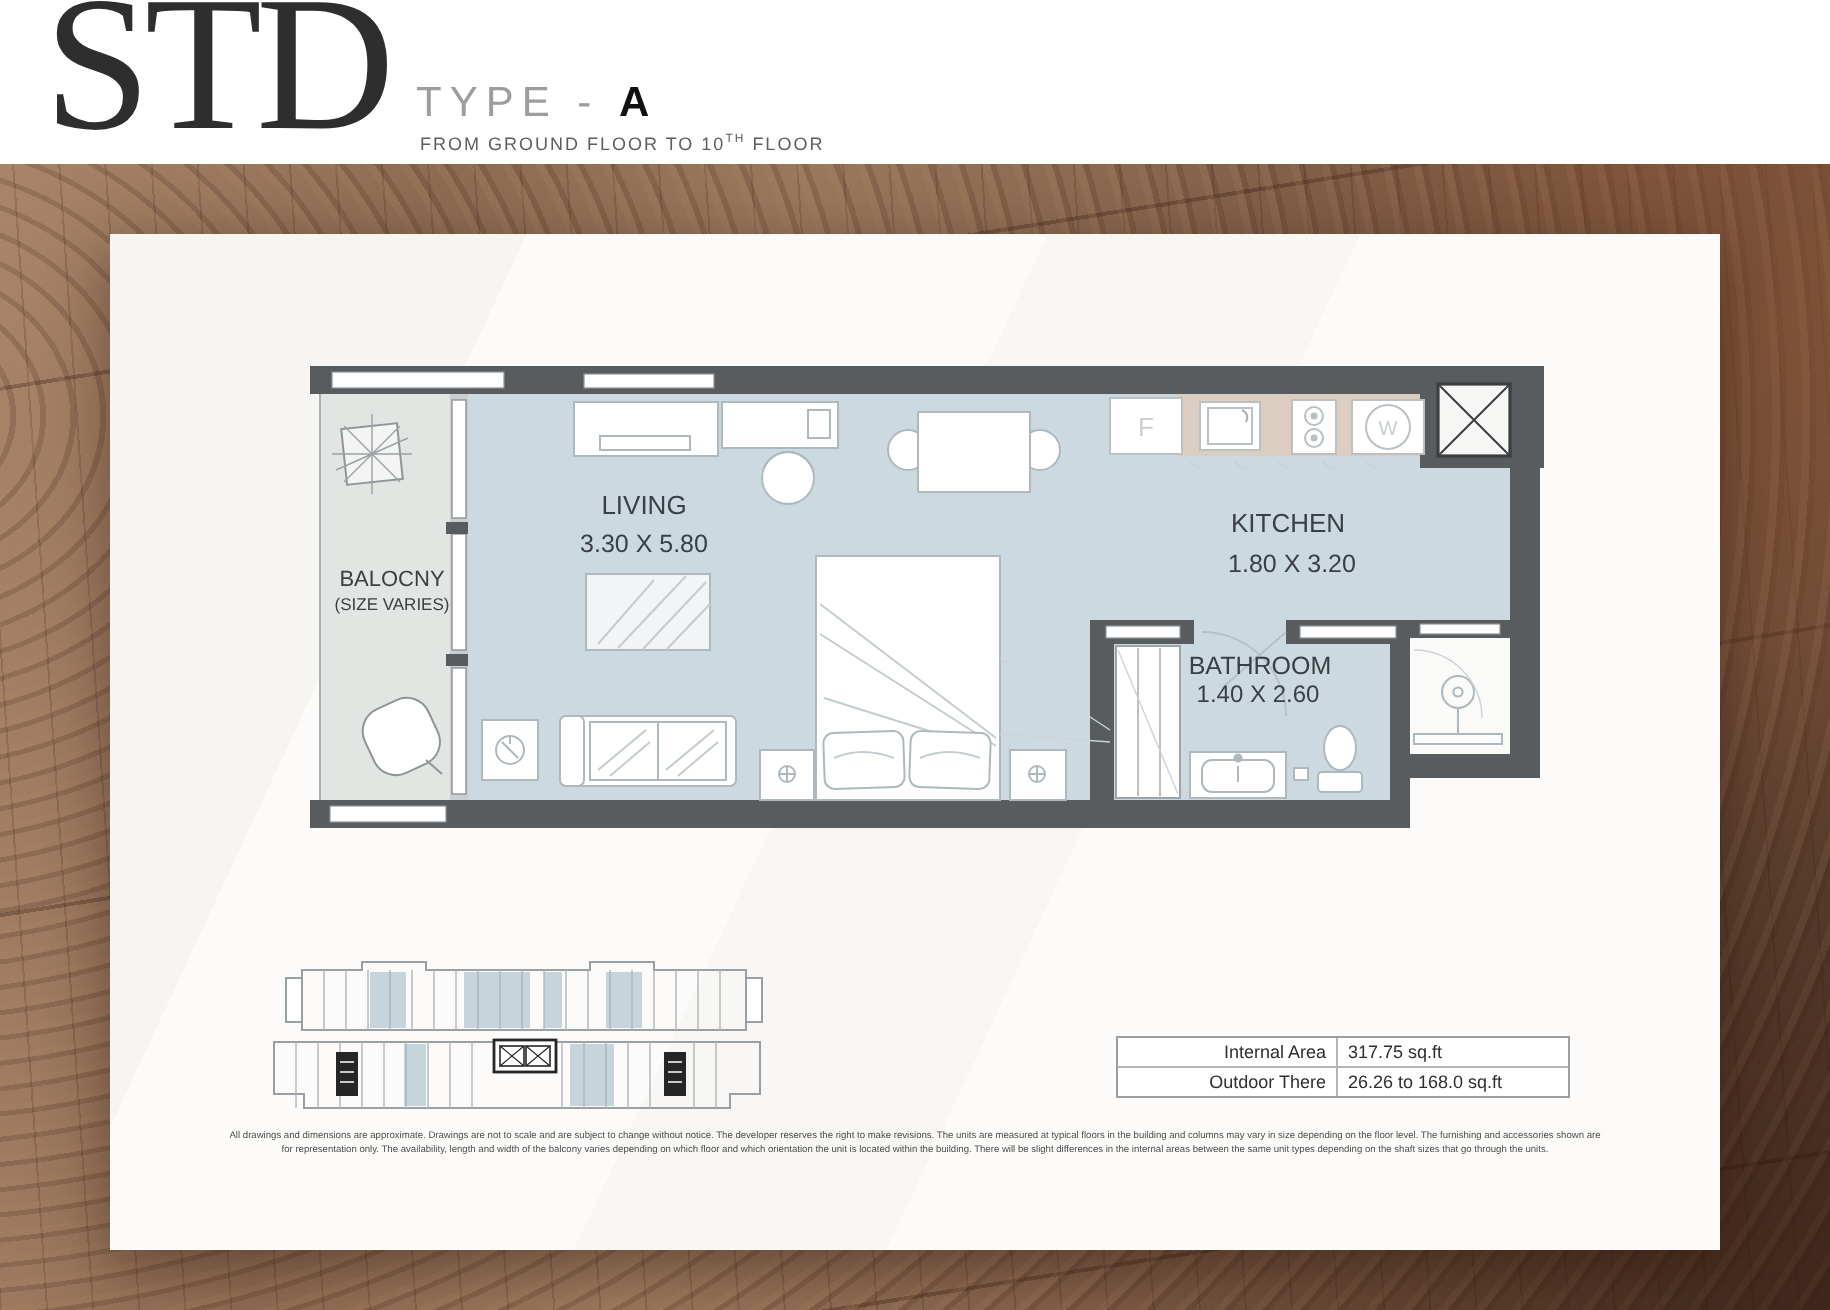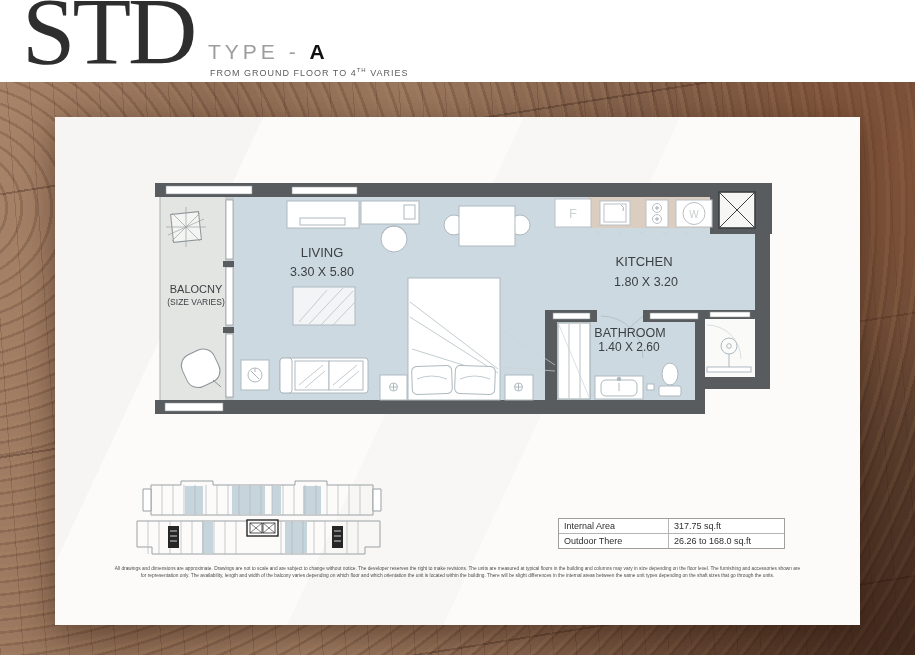--- a/index.html
+++ b/index.html
@@ -32,36 +32,36 @@
                       rgba(214,208,202,0.10) 45% 60%, rgba(0,0,0,0) 60%),#fcfbf9;
     box-shadow:0 8px 28px rgba(45,22,10,0.45);}
   .page svg{position:absolute;left:0;top:0;}
 
   
   .area-table{position:absolute;left:503px;top:401px;width:225px;border:1px solid #9e9e9e;
               font-size:9px;color:#2e2e2e;background:#fff;}
   .area-table .row{display:flex;height:14px;line-height:14px;border-top:1px solid #b5b5b5;}
   .area-table .row:first-child{border-top:none;}
   .area-table .cell{padding:0 5px;}
-  .area-table .label{width:44%;text-align:left;border-right:1px solid #b5b5b5;}
+  .area-table .label{width:44%;text-align:right;border-right:1px solid #b5b5b5;}
   .area-table .value{flex:1;text-align:left;}
   .area-table .total{background:#d3d3d3;}
 
   
   .disclaimer{position:absolute;left:18px;right:18px;top:448px;text-align:center;
               font-size:4.8px;line-height:7px;color:#4d4d4d;}
 </style>
 </head>
 <body>
 
 <div class="stage">
 
   <div class="hdr-std">STD</div>
   <div class="hdr-type"><span>TYPE - </span><b>A</b></div>
-  <div class="hdr-floors"><span>FROM GROUND FLOOR TO 4</span><sup>TH</sup><span> VARIES</span></div>
+  <div class="hdr-floors"><span>FROM GROUND FLOOR TO 10</span><sup>TH</sup><span> FLOOR</span></div>
 
   <div class="wood"></div>
 
   <div class="page">
 
     <svg width="805" height="508" viewBox="0 0 805 508">
 
       <g>
 
         <rect x="105" y="73" width="70" height="218" fill="#e3e5e2" stroke="#aab0b0" stroke-width="1"></rect>

